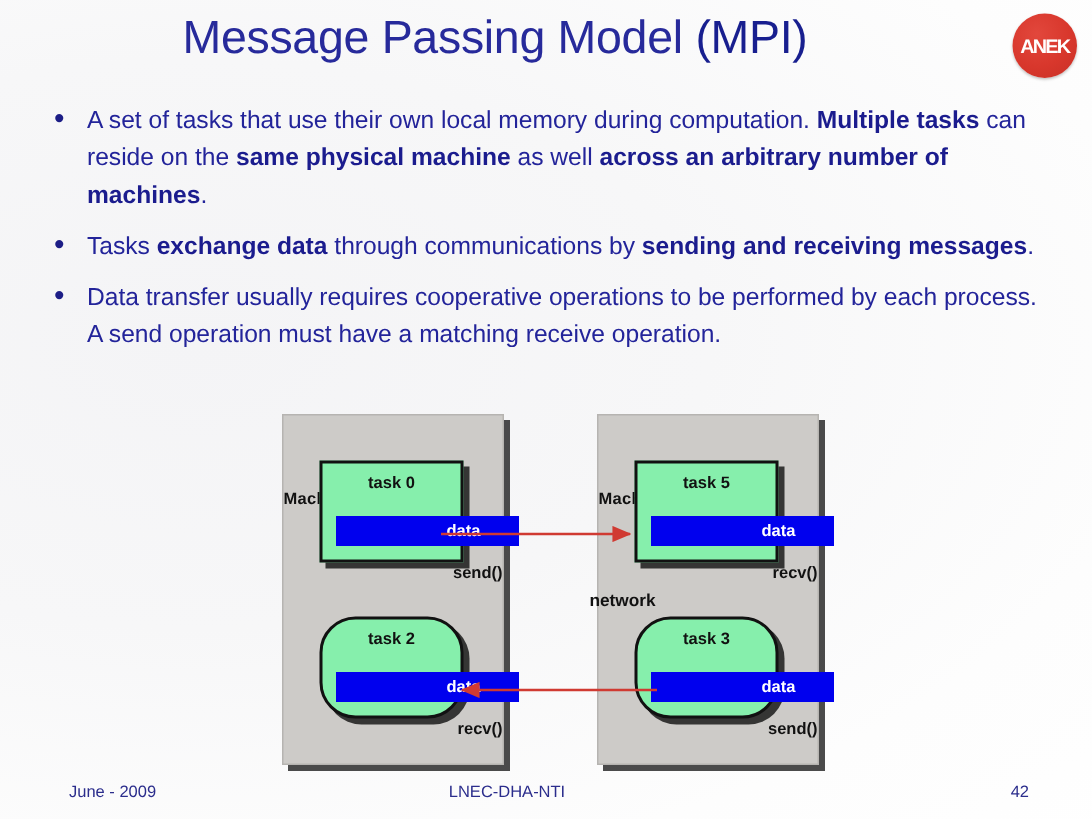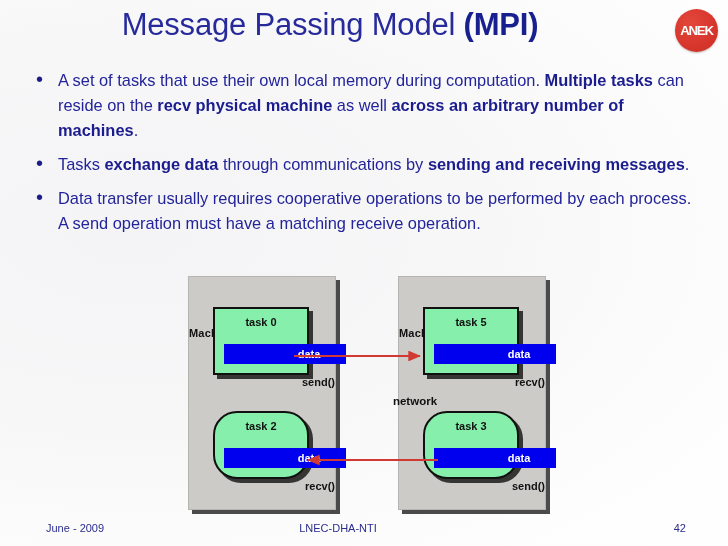--- a/index.html
+++ b/index.html
@@ -32,21 +32,21 @@
   }
   #slide-title {
     font-family: "Liberation Sans", sans-serif;
     font-size: 31px;
     line-height: 38px;
     color: #272a9b;
     letter-spacing: -0.2px;
     white-space: nowrap;
   }
   #slide-title .strong {
-    font-weight: bold;
+    font-weight: normal;
     color: #181f8f;
     text-align: right;
   }
 
   
   #logo {
     position: absolute;
     right: 10px;
     top: 9px;
     width: 43px;
@@ -235,21 +235,21 @@
   </div>
 
   <div id="logo">
     <div id="logo-mark">ANEK</div>
   </div>
 
   <div id="bullets">
 
     <div class="bullet-row">
       <div class="bullet-dot">•</div>
-      <div class="bullet-text">A set of tasks that use their own local memory during computation. <b>Multiple tasks</b> can reside on the <b>recv physical machine</b> as well <b>across an arbitrary number of machines</b>.</div>
+      <div class="bullet-text">A set of tasks that use their own local memory during computation. <b>Multiple tasks</b> can reside on the <b>same physical machine</b> as well <b>across an arbitrary number of machines</b>.</div>
     </div>
 
     <div class="bullet-row">
       <div class="bullet-dot">•</div>
       <div class="bullet-text">Tasks <b>exchange data</b> through communications by <b>sending and receiving messages</b>.</div>
     </div>
 
     <div class="bullet-row">
       <div class="bullet-dot">•</div>
       <div class="bullet-text">Data transfer usually requires cooperative operations to be performed by each process. A send operation must have a matching receive operation.</div>

